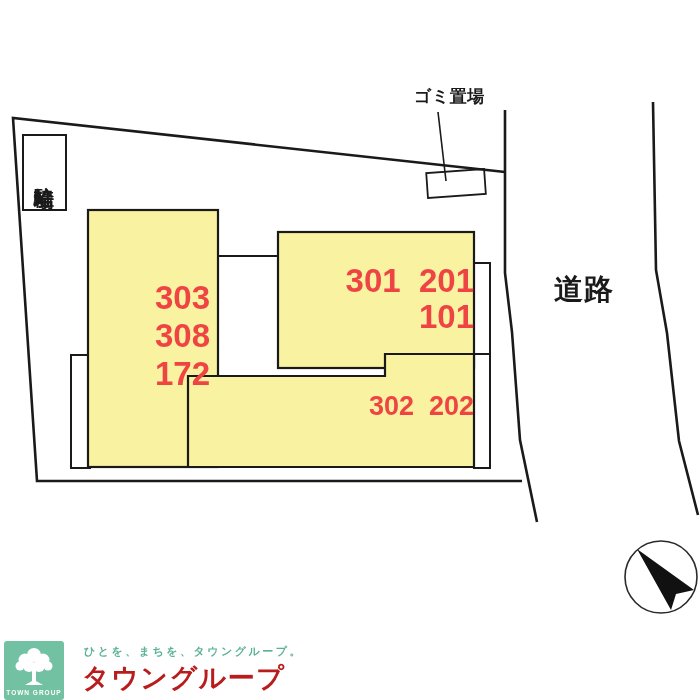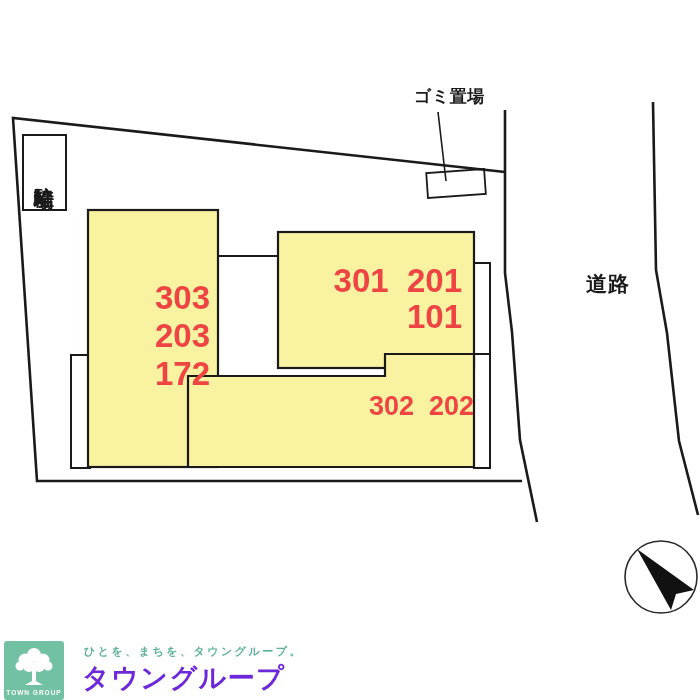--- a/index.html
+++ b/index.html
@@ -3,51 +3,51 @@
 <meta charset="utf-8">
 <style>
   html,body{margin:0;padding:0;background:#ffffff;}
   .canvas{
     position:relative;width:700px;height:700px;background:#ffffff;overflow:hidden;
     font-family:"Liberation Sans", sans-serif;color:#1a1a1a;
   }
   .canvas svg{position:absolute;left:0;top:0;}
   .lbl{position:absolute;color:#1a1a1a;font-weight:700;}
   .lbl-garbage{left:383px;top:85px;font-size:17px;letter-spacing:0.5px;margin-left:31px;}
-  .lbl-road{left:586px;top:270px;font-size:21px;letter-spacing:1px;}
+  .lbl-road{left:554px;top:270px;font-size:29px;letter-spacing:1px;}
   .bike-box{
     position:absolute;left:22px;top:134px;width:45px;height:77px;
     border:2px solid #1a1a1a;box-sizing:border-box;background:#ffffff;
     display:flex;align-items:center;justify-content:center;
   }
   .bike-box .vtext{
     writing-mode:vertical-rl;text-orientation:upright;
     font-size:20px;font-weight:700;letter-spacing:2px;line-height:1;
   }
   .rooms{position:absolute;text-align:right;font-weight:700;color:#ef4444;}
   .rooms div{white-space:pre;}
   .rooms-left{left:84px;top:279px;width:126px;font-size:33px;line-height:38px;}
-  .rooms-upper{left:266px;top:263px;width:196px;font-size:33px;line-height:36px;}
+  .rooms-upper{left:278px;top:263px;width:196px;font-size:33px;line-height:36px;}
   .rooms-lower{left:188px;top:388px;width:286px;font-size:27px;line-height:36px;}
   .logo{position:absolute;left:0;top:636px;width:340px;height:64px;}
   .logo-badge{
     position:absolute;left:4px;top:5px;width:60px;height:59px;border-radius:3px;
     background:#72c1a2;display:flex;flex-direction:column;align-items:center;justify-content:flex-end;
   }
   .logo-badge .badge-text{
     color:#ffffff;font-size:6.5px;font-weight:700;letter-spacing:1px;margin-bottom:4px;
   }
   .logo-badge svg{position:absolute;left:8px;top:4px;}
   .logo-tagline{
     position:absolute;left:84px;top:8px;font-size:11px;font-weight:700;
     letter-spacing:2.5px;color:#5bb297;
   }
   .logo-brand{
     position:absolute;left:82px;top:24px;font-size:27px;font-weight:700;
-    letter-spacing:1.5px;color:#6d28d9;
+    letter-spacing:1.5px;color:#b91c1c;
   }
 </style>
 </head>
 <body>
 
 <div class="canvas">
 
   <svg width="700" height="700" viewBox="0 0 700 700">
 
     <path d="M505,172 L13,118 L37,481 L522,481" fill="none" stroke="#1a1a1a" stroke-width="2.6"></path>
@@ -75,21 +75,21 @@
   <div class="bike-box">
     <span class="vtext">駐輪場</span>
   </div>
 
   <div class="lbl lbl-garbage">ゴミ置場</div>
 
   <div class="lbl lbl-road">道路</div>
 
   <div class="rooms rooms-left">
     <div>303</div>
-    <div>203</div>
+    <div>308</div>
     <div>172</div>
   </div>
 
   <div class="rooms rooms-upper">
     <div>301  201</div>
     <div>101</div>
   </div>
 
   <div class="rooms rooms-lower">
     <div>302  202</div>

